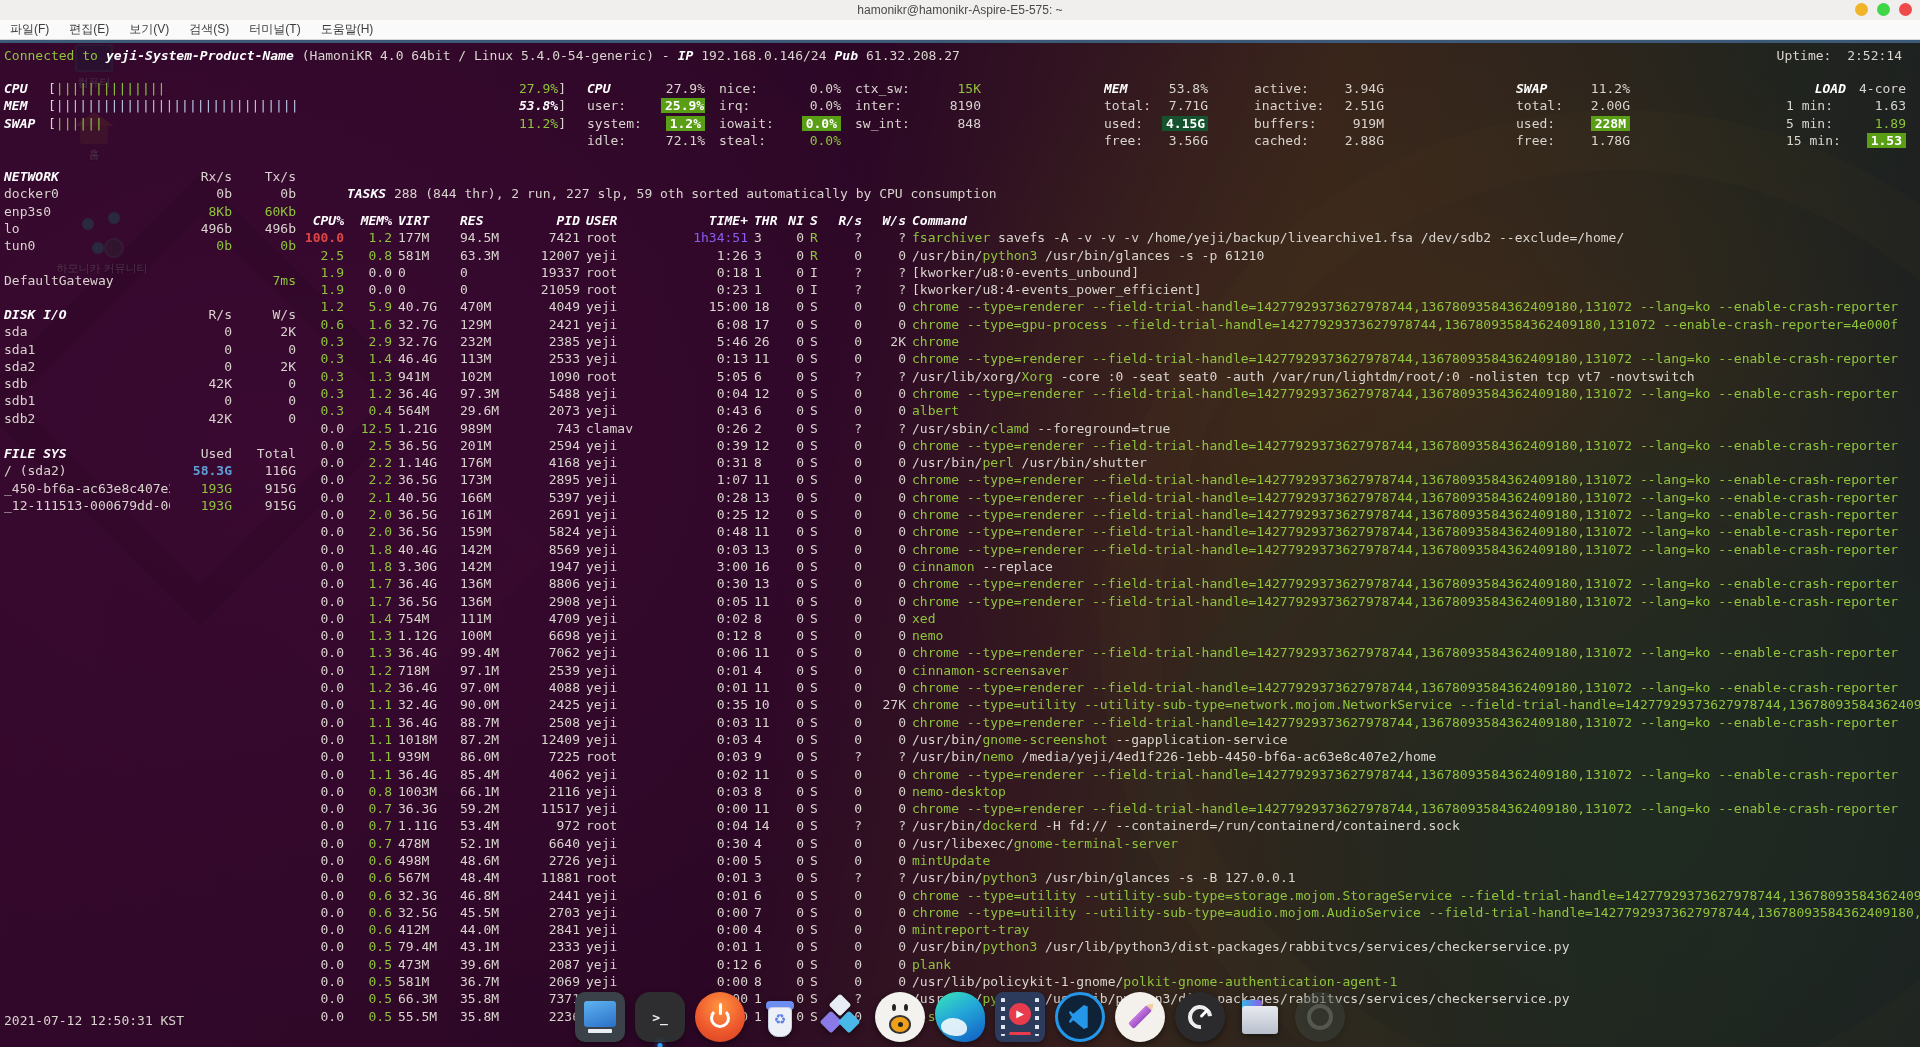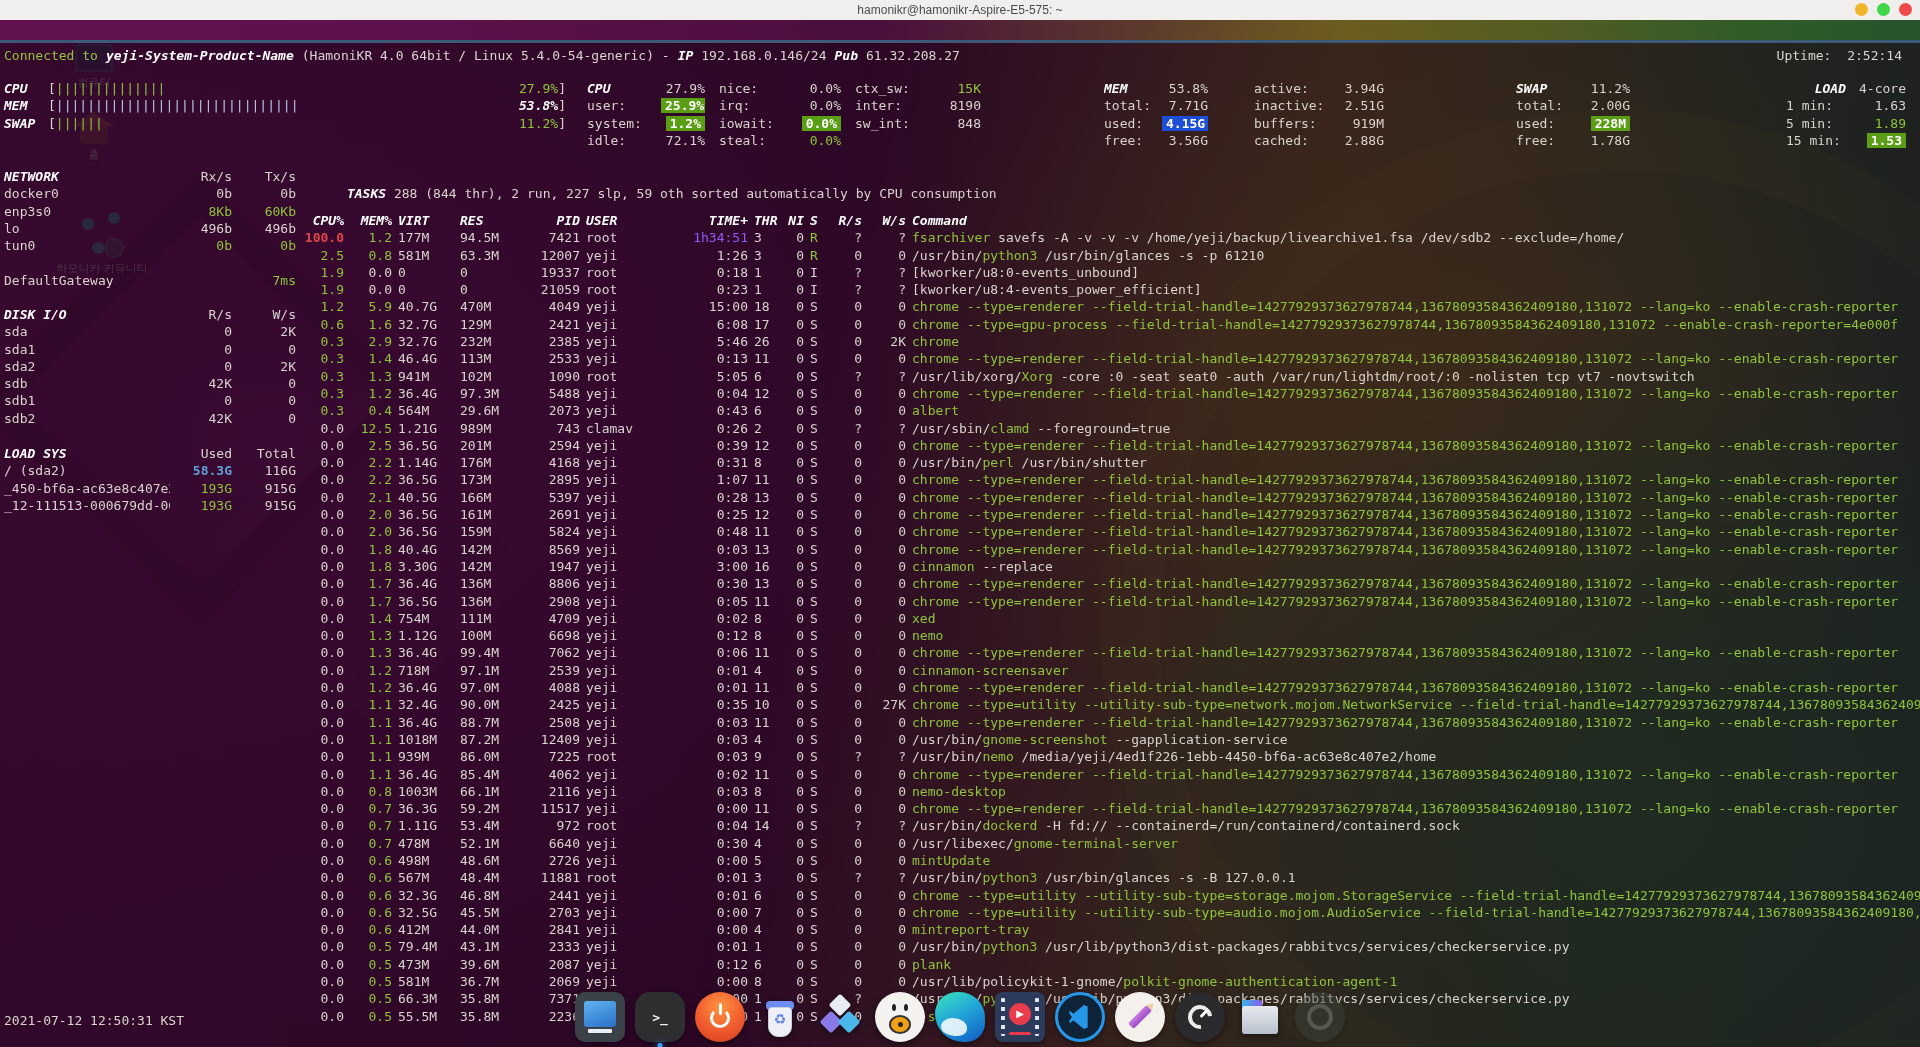--- a/index.html
+++ b/index.html
@@ -46,21 +46,21 @@
     background:rgba(26,3,24,0.62);
     font:13px "DejaVu Sans Mono",monospace;line-height:17.3px;color:#d9d4ce;}
   .termline{position:absolute;top:0;left:0;right:0;height:3px;background:#3c5a78;}
   .c-w{color:#d9d4ce;}
   .c-b{color:#ffffff;font-weight:bold;font-style:italic;}
   .c-g{color:#8fc43c;}
   .c-r{color:#e04545;font-weight:bold;}
   .c-m{color:#8b5cf6;}
   .c-blue{color:#5f9fd8;font-weight:bold;}
   .badge-g{background:#5a9e16;color:#fff;font-weight:bold;padding:0 4px;}
-  .badge-b{background:#1d4ed8;color:#fff;font-weight:bold;padding:0 4px;}
+  .badge-b{background:#14532d;color:#fff;font-weight:bold;padding:0 4px;}
 
   .gheader{position:absolute;left:4px;top:7px;right:10px;display:flex;white-space:pre;}
   .gheader span{margin-right:8px;}
   .gh-right{margin-left:auto;margin-right:0!important;}
 
   .absblk{position:absolute;}
   #gauges{left:4px;top:40px;width:562px;}
   #cpu-block{left:587px;top:40px;}
   #mem-block{left:1104px;top:40px;}
   #swap-block{left:1516px;top:40px;}
@@ -165,20 +165,28 @@
 
   <div class="titlebar">
     <div class="title">hamonikr@hamonikr-Aspire-E5-575: ~</div>
     <div class="controls" id="controls">
         <div class="wbtn" style="background: rgb(240, 180, 41);"></div>
         <div class="wbtn" style="background: rgb(63, 214, 72);"></div>
         <div class="wbtn" style="background: rgb(239, 74, 74);"></div>
       </div>
   </div>
 
+  <div class="menubar" id="menubar">
+      <span>파일(F)</span>
+      <span>편집(E)</span>
+      <span>보기(V)</span>
+      <span>검색(S)</span>
+      <span>터미널(T)</span>
+      <span>도움말(H)</span>
+    </div>
 
   <div class="terminal">
     <div class="termline"></div>
 
     <div class="gheader">
       <span class="c-g">Connected to</span>
       <span class="c-b">yeji-System-Product-Name</span>
       <span class="c-w">(HamoniKR 4.0 64bit / Linux 5.4.0-54-generic) -</span>
       <span class="c-b">IP</span>
       <span class="c-w">192.168.0.146/24</span>
@@ -229,21 +237,21 @@
     <div class="absblk" id="disk-panel">
         <div class="prow"><span class="nm c-b">DISK I/O</span><span class="v1 c-w">R/s</span><span class="v2 c-w">W/s</span></div>
         <div class="prow"><span class="nm c-w">sda</span><span class="v1 c-w">0</span><span class="v2 c-w">2K</span></div>
         <div class="prow"><span class="nm c-w">sda1</span><span class="v1 c-w">0</span><span class="v2 c-w">0</span></div>
         <div class="prow"><span class="nm c-w">sda2</span><span class="v1 c-w">0</span><span class="v2 c-w">2K</span></div>
         <div class="prow"><span class="nm c-w">sdb</span><span class="v1 c-w">42K</span><span class="v2 c-w">0</span></div>
         <div class="prow"><span class="nm c-w">sdb1</span><span class="v1 c-w">0</span><span class="v2 c-w">0</span></div>
         <div class="prow"><span class="nm c-w">sdb2</span><span class="v1 c-w">42K</span><span class="v2 c-w">0</span></div>
       </div>
     <div class="absblk" id="fs-panel">
-        <div class="prow"><span class="nm c-b">LOAD SYS</span><span class="v1 c-w">Used</span><span class="v2 c-w">Total</span></div>
+        <div class="prow"><span class="nm c-b">FILE SYS</span><span class="v1 c-w">Used</span><span class="v2 c-w">Total</span></div>
         <div class="prow"><span class="nm c-w">/ (sda2)</span><span class="v1 c-blue">58.3G</span><span class="v2 c-w">116G</span></div>
         <div class="prow"><span class="nm c-w">_450-bf6a-ac63e8c407e2</span><span class="v1 c-g">193G</span><span class="v2 c-w">915G</span></div>
         <div class="prow"><span class="nm c-w">_12-111513-000679dd-00</span><span class="v1 c-g">193G</span><span class="v2 c-w">915G</span></div>
       </div>
 
     <div class="tasks-line">
       <span class="c-b">TASKS</span><span class="c-w"> 288 (844 thr), 2 run, 227 slp, 59 oth sorted automatically by CPU consumption</span>
     </div>
 
     <div id="proc-table">

